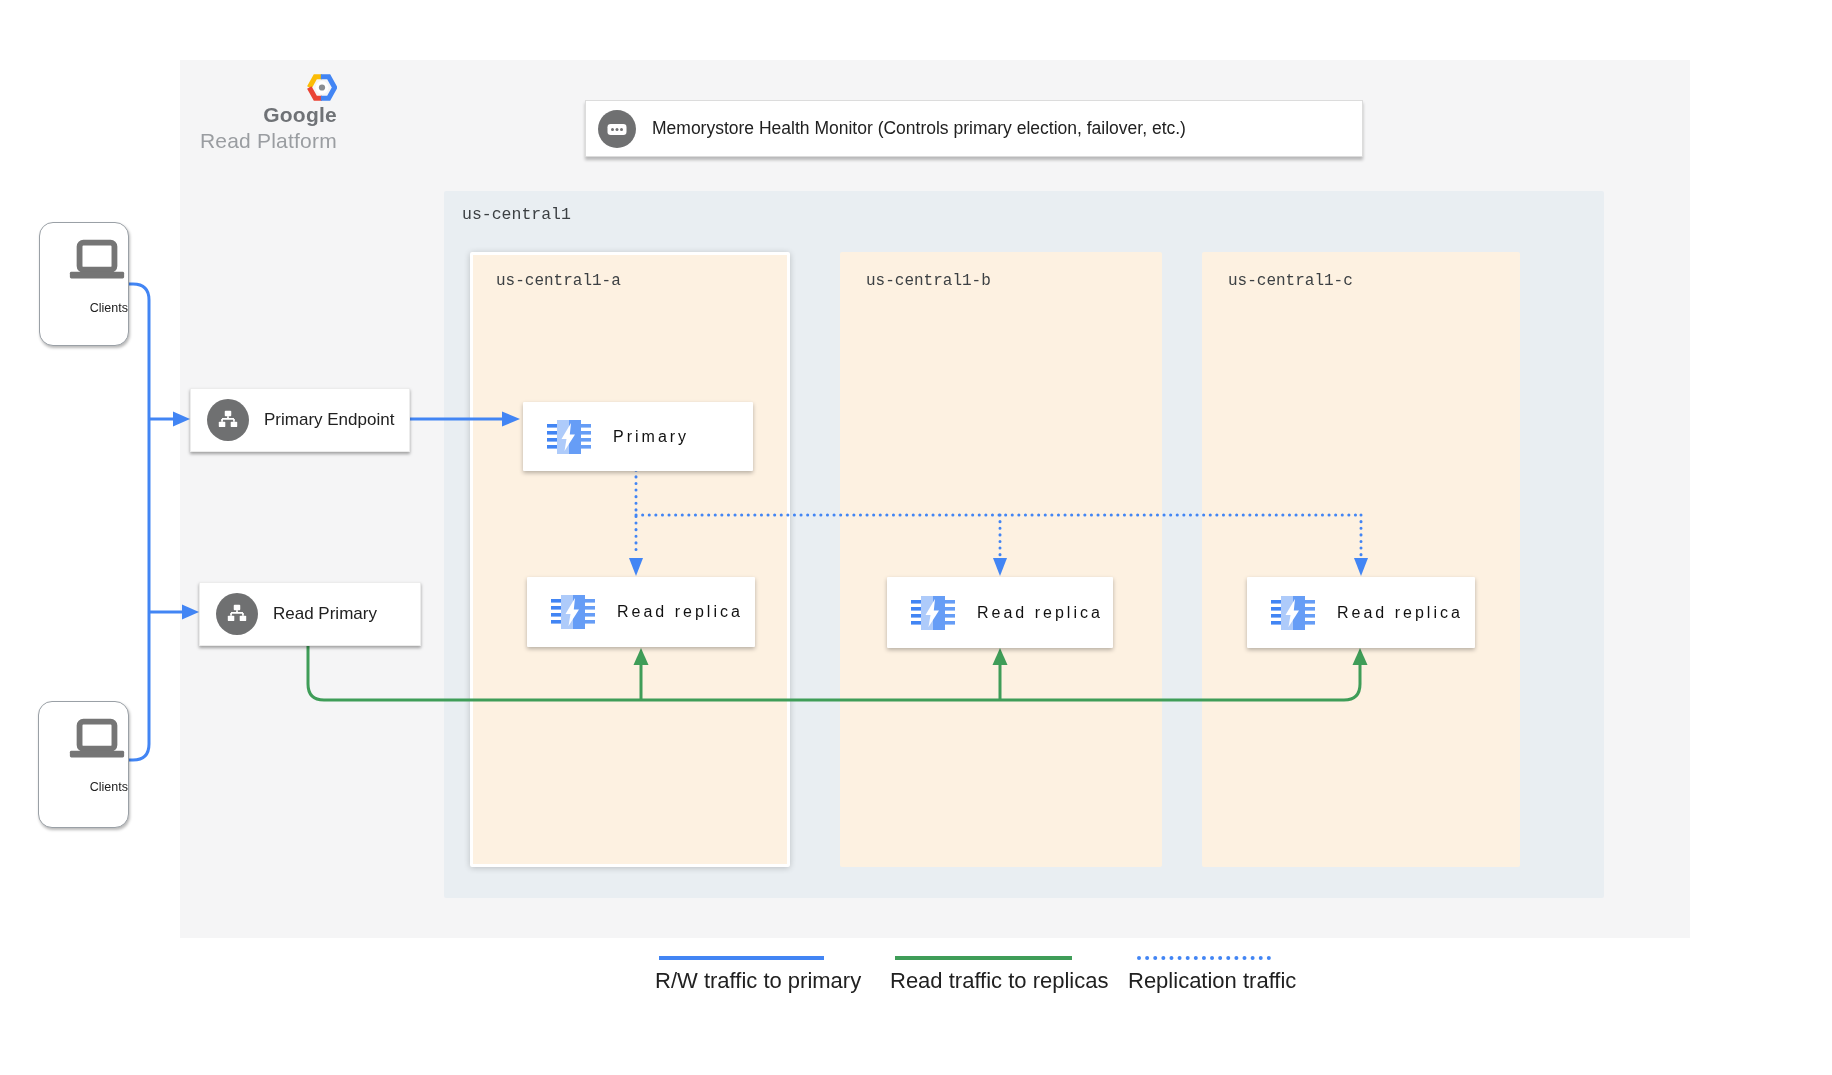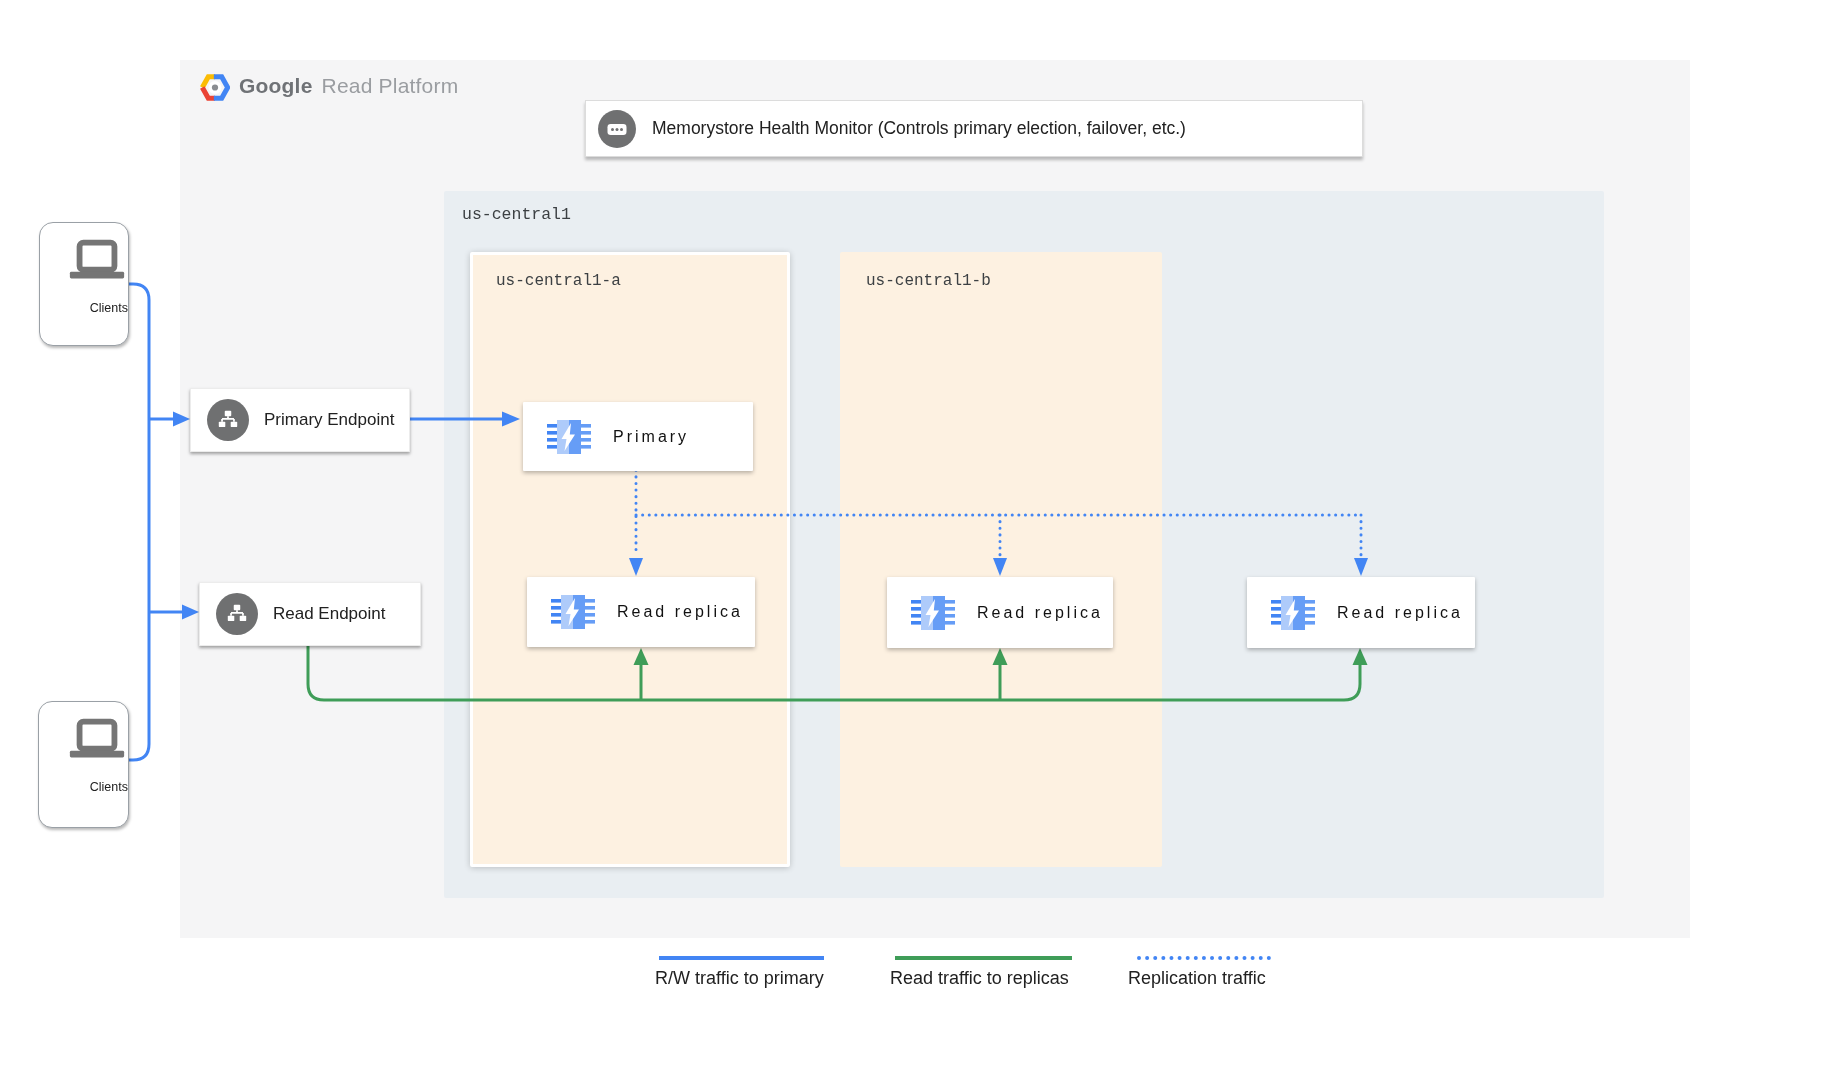--- a/index.html
+++ b/index.html
@@ -2,21 +2,21 @@
 <html><head>
 <meta charset="utf-8">
 <style>
   * { margin:0; padding:0; box-sizing:border-box; }
   html,body { background:#ffffff; font-family:"Liberation Sans", sans-serif; }
   .canvas { position:relative; width:1832px; height:1075px; background:#ffffff; overflow:hidden; }
 
   
   .panel { position:absolute; left:180px; top:60px; width:1510px; height:878px; background:#f5f5f6; }
 
-  .gcp-logo { position:absolute; left:20px; top:14px; display:flex; align-items:flex-start; gap:9px; }
+  .gcp-logo { position:absolute; left:20px; top:14px; display:flex; align-items:flex-end; gap:2px;flex-direction:column; }
   .gcp-logo .brand { font-size:21px; letter-spacing:.2px; }
   .brand-google { color:#6f7276; font-weight:700; }
   .brand-cloud { color:#9a9da1; font-weight:400; }
 
   .health-monitor { position:absolute; left:405px; top:40px; width:778px; height:57px;
     background:#ffffff; border:1px solid #dcdcdc; box-shadow:0 3px 3px rgba(0,0,0,.25);
     display:flex; align-items:center; padding-left:12px;text-align:right; }
   .hm-icon { width:38px; height:38px; border-radius:50%; background:#6f7071; display:flex;
     align-items:center; justify-content:center; flex:0 0 auto; }
   .hm-label { margin-left:16px; font-size:17.5px; color:#212121; }
@@ -59,21 +59,21 @@
   .node-replica-a { left:527px;  top:577px; width:228px; height:70px; }
   .node-replica-b { left:887px;  top:577px; width:226px; height:71px; }
   .node-replica-c { left:1247px; top:577px; width:228px; height:71px; }
   .ms-label { margin-left:22px; font-size:16px; letter-spacing:3px; color:#111; }
 
   
   .legend-item { position:absolute; z-index:2; }
   .legend-line { height:0; border-top:4px solid #4285f4; margin-bottom:8px; }
   .legend-line.green { border-top-color:#3f9d58; }
   .legend-line.dotted { border-top-style:dotted; border-top-width:4px; }
-  .legend-label { font-size:18px; color:#212121; }
+  .legend-label { font-size:22px; color:#212121; }
   .legend-rw   { left:655px;  top:956px; } .legend-rw   .legend-line { width:165px; margin-left:4px; }
   .legend-read { left:890px;  top:956px; } .legend-read .legend-line { width:177px; margin-left:5px; }
   .legend-repl { left:1128px; top:956px; } .legend-repl .legend-line { width:134px; margin-left:9px; }
 </style>
 </head>
 <body>
 
 <div class="canvas">
 
   <div class="panel">
@@ -103,20 +103,23 @@
     </div>
 
     <div class="region">
       <div class="region-label">us-central1</div>
       <div class="zone zone-a">
         <div class="zone-label">us-central1-a</div>
       </div>
       <div class="zone zone-b">
         <div class="zone-label">us-central1-b</div>
       </div>
+      <div class="zone zone-c">
+        <div class="zone-label">us-central1-c</div>
+      </div>
     </div>
   </div>
 
   <svg class="connectors" viewBox="0 0 1832 1075">
 
     <g stroke="#4285f4" stroke-width="3" fill="none">
       <path d="M128 284 L133 284 Q149 284 149 300 L149 744 Q149 760 133 760 L128 760"></path>
       <path d="M149 419 L173 419"></path>
       <path d="M149 612 L182 612"></path>
       <path d="M410 419 L502 419"></path>
@@ -179,21 +182,21 @@
   </div>
   <div class="endpoint ep-read">
     <span class="ep-icon">
       <svg width="26" height="26" viewBox="0 0 24 24">
         <rect x="9" y="3.5" width="6" height="5" rx="0.8" fill="#ffffff"></rect>
         <path d="M12 8.5 V11 M6.5 11 H17.5 M6.5 11 V13.5 M17.5 11 V13.5" stroke="#ffffff" stroke-width="1.6" fill="none"></path>
         <rect x="3.5" y="13.5" width="6" height="5" rx="0.8" fill="#ffffff"></rect>
         <rect x="14.5" y="13.5" width="6" height="5" rx="0.8" fill="#ffffff"></rect>
       </svg>
     </span>
-    <span class="ep-label">Read Endpoint</span>
+    <span class="ep-label">Read Primary</span>
   </div>
 
   <div class="ms-node node-primary">
     <svg width="44" height="34" viewBox="0 0 44 34">
       <rect x="0" y="4" width="11" height="3.6" fill="#4285f4"></rect>
         <rect x="0" y="11" width="11" height="3.6" fill="#4285f4"></rect>
       <rect x="0" y="18" width="11" height="3.6" fill="#4285f4"></rect>
         <rect x="0" y="25" width="11" height="3.6" fill="#4285f4"></rect>
       <rect x="33" y="4" width="11" height="3.6" fill="#669df6"></rect>
         <rect x="33" y="11" width="11" height="3.6" fill="#669df6"></rect>

